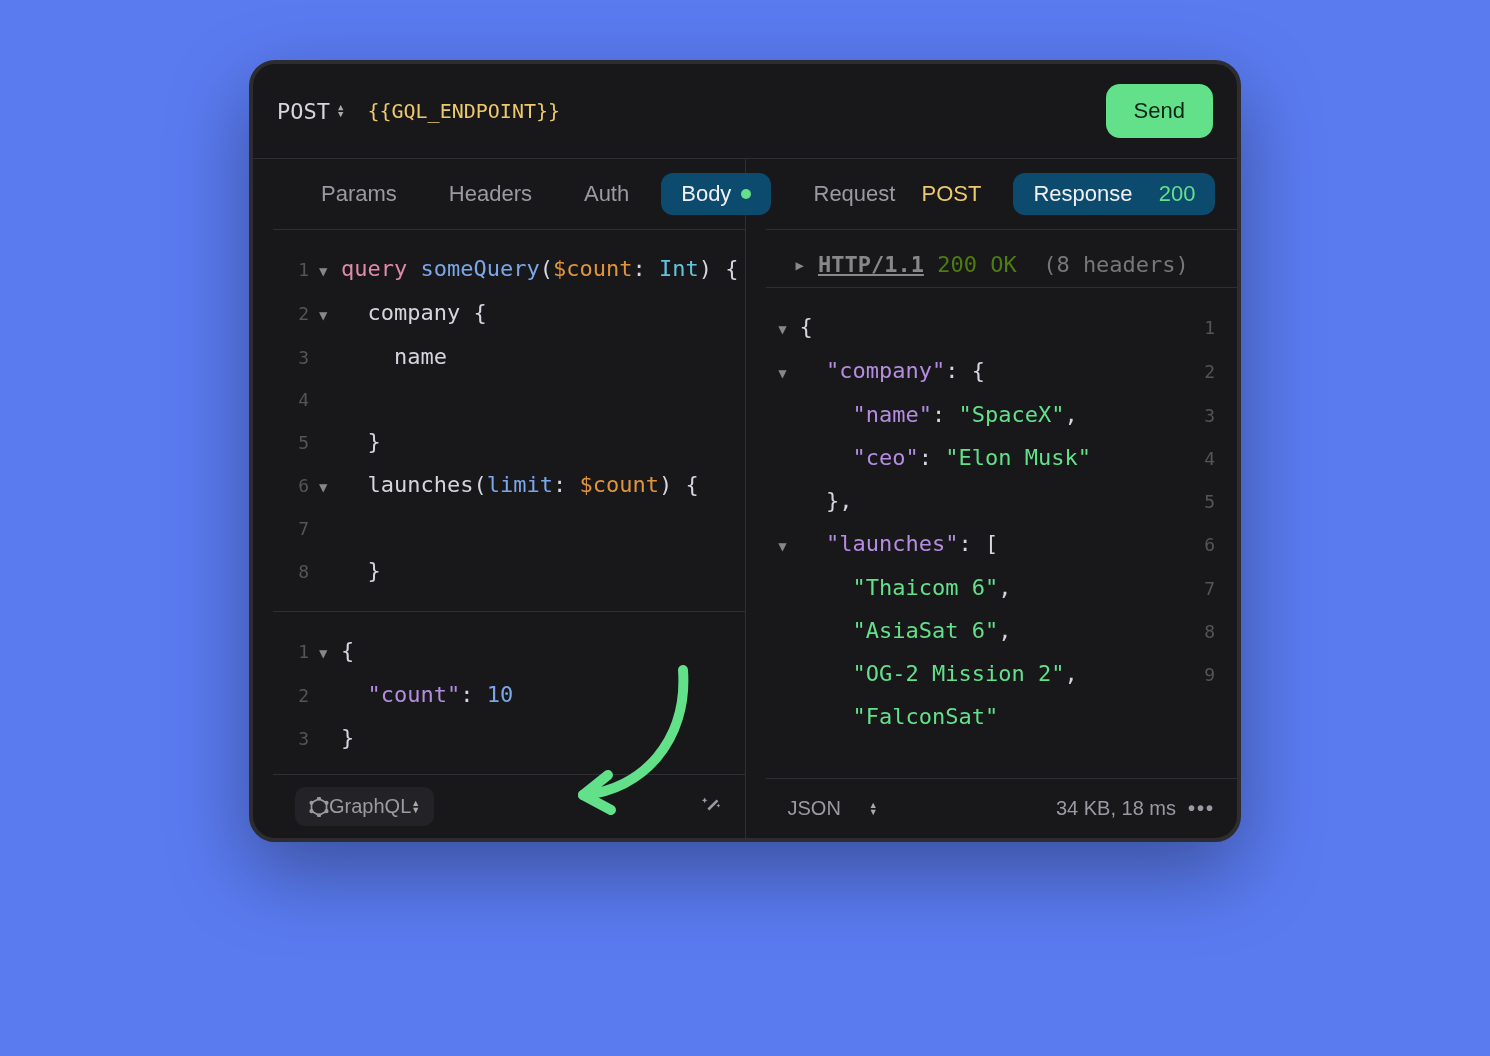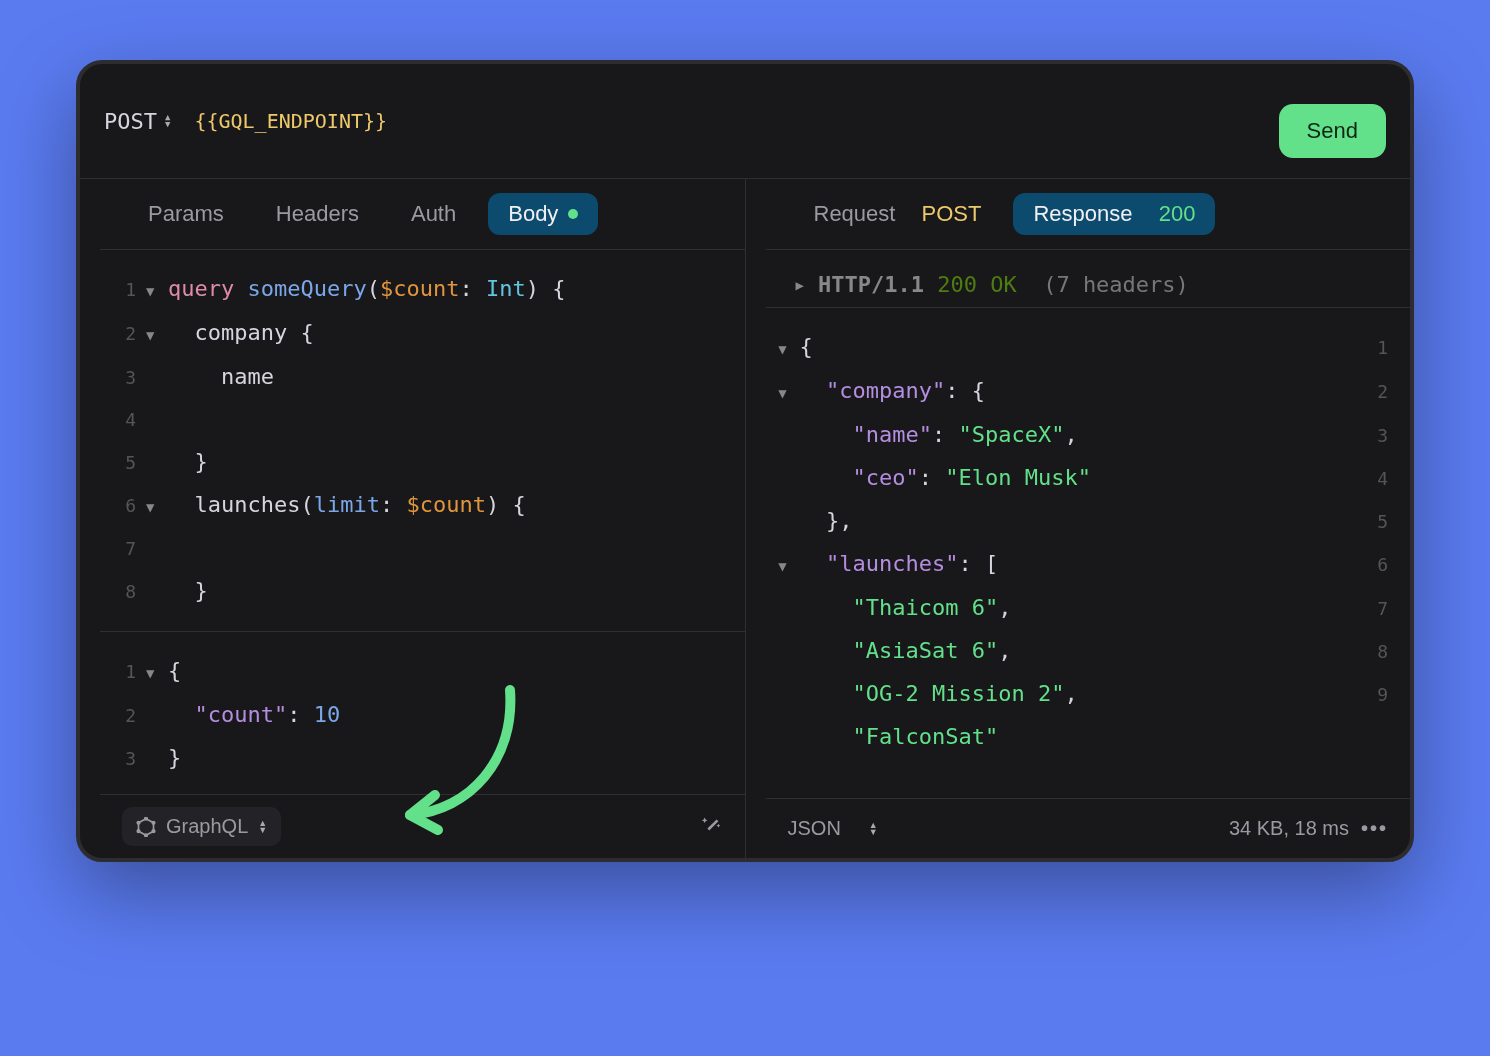--- a/index.html
+++ b/index.html
@@ -7,21 +7,21 @@
   body {
     background: #5a7bf0;
     font-family: ui-monospace, "SF Mono", Menlo, Consolas, monospace;
     display: flex;
     align-items: flex-start;
     justify-content: center;
     padding: 60px 60px 0 60px;
     overflow: hidden;
   }
   .window {
-    width: 1338px;
+    width: 992px;
     background: #18181b;
     border: 4px solid #2d2d30;
     border-radius: 26px;
     overflow: hidden;
     box-shadow: 0 30px 80px rgba(0,0,0,.35);
   }
   
   .topbar {
     display: flex;
     align-items: center;
@@ -52,21 +52,20 @@
   .send-btn {
     background: #62e08a;
     color: #0f2617;
     font-size: 22px;
     font-family: -apple-system, BlinkMacSystemFont, "Segoe UI", sans-serif;
     font-weight: 500;
     padding: 14px 28px;
     border-radius: 14px;
     border: none;
     cursor: pointer;
-    margin-top: 20px;
   }
   
   .split {
     display: flex;
     border-top: 1px solid #2f2f33;
     height: 680px;
   }
   .pane {
     flex: 1;
     display: flex;
@@ -149,40 +148,39 @@
     border-top: 1px solid #2f2f33;
     gap: 12px;
     font-family: -apple-system, BlinkMacSystemFont, "Segoe UI", sans-serif;
     font-size: 20px;
     color: #9a9aa2;
     min-height: 60px;
   }
   .pill {
     display: inline-flex;
     align-items: center;
-    gap: 10px;
     background: #232327;
     padding: 8px 14px;
     border-radius: 10px;
     cursor: pointer;
   }
   .spacer { flex: 1; }
   .wand { color: #888; font-size: 20px; cursor: pointer; }
   
   .resp-head {
     display: flex;
     align-items: center;
     gap: 14px;
     padding: 22px 30px 10px 30px;
     font-size: 22px;
     color: #888;
     border-bottom: 1px solid #2f2f33;
   }
   .resp-head .tri { color: #888; font-size: 14px; }
-  .resp-proto { color: #888; font-weight: 600; }
+  .resp-proto { color: #888; font-weight: 600; text-decoration: underline; }
   .resp-status { color: #4d7c0f; font-weight: 400; }
   .resp-hdrs { color: #777; }
   
   .json-view {
     flex: 1;
     overflow: hidden;
     font-size: 22px;
     line-height: 42px;
     padding: 18px 0;
   }
@@ -297,21 +295,21 @@
         <div class="tab">
           <span>Request</span>&nbsp;<span class="val-post">POST</span>
         </div>
         <div class="tab active">
           <span>Response</span>&nbsp;<span class="val-200">200</span>
         </div>
       </div>
 
       <div class="resp-head">
         <span class="tri">▶</span>
-        <span><span class="resp-proto">HTTP/1.1</span>&nbsp;<span class="resp-status">200 OK</span>&nbsp;&nbsp;<span class="resp-hdrs">(7 headers)</span></span>
+        <span><span class="resp-proto">HTTP/1.1</span>&nbsp;<span class="resp-status">200 OK</span>&nbsp;&nbsp;<span class="resp-hdrs">(8 headers)</span></span>
       </div>
 
       <div class="json-view">
         <div class="json-row">
             <span class="json-fold">▼</span>
             <span class="json-body"><span class="tok-punct">{</span></span>
             <span class="json-ln">1</span>
           </div>
         <div class="json-row">
             <span class="json-fold">▼</span>

